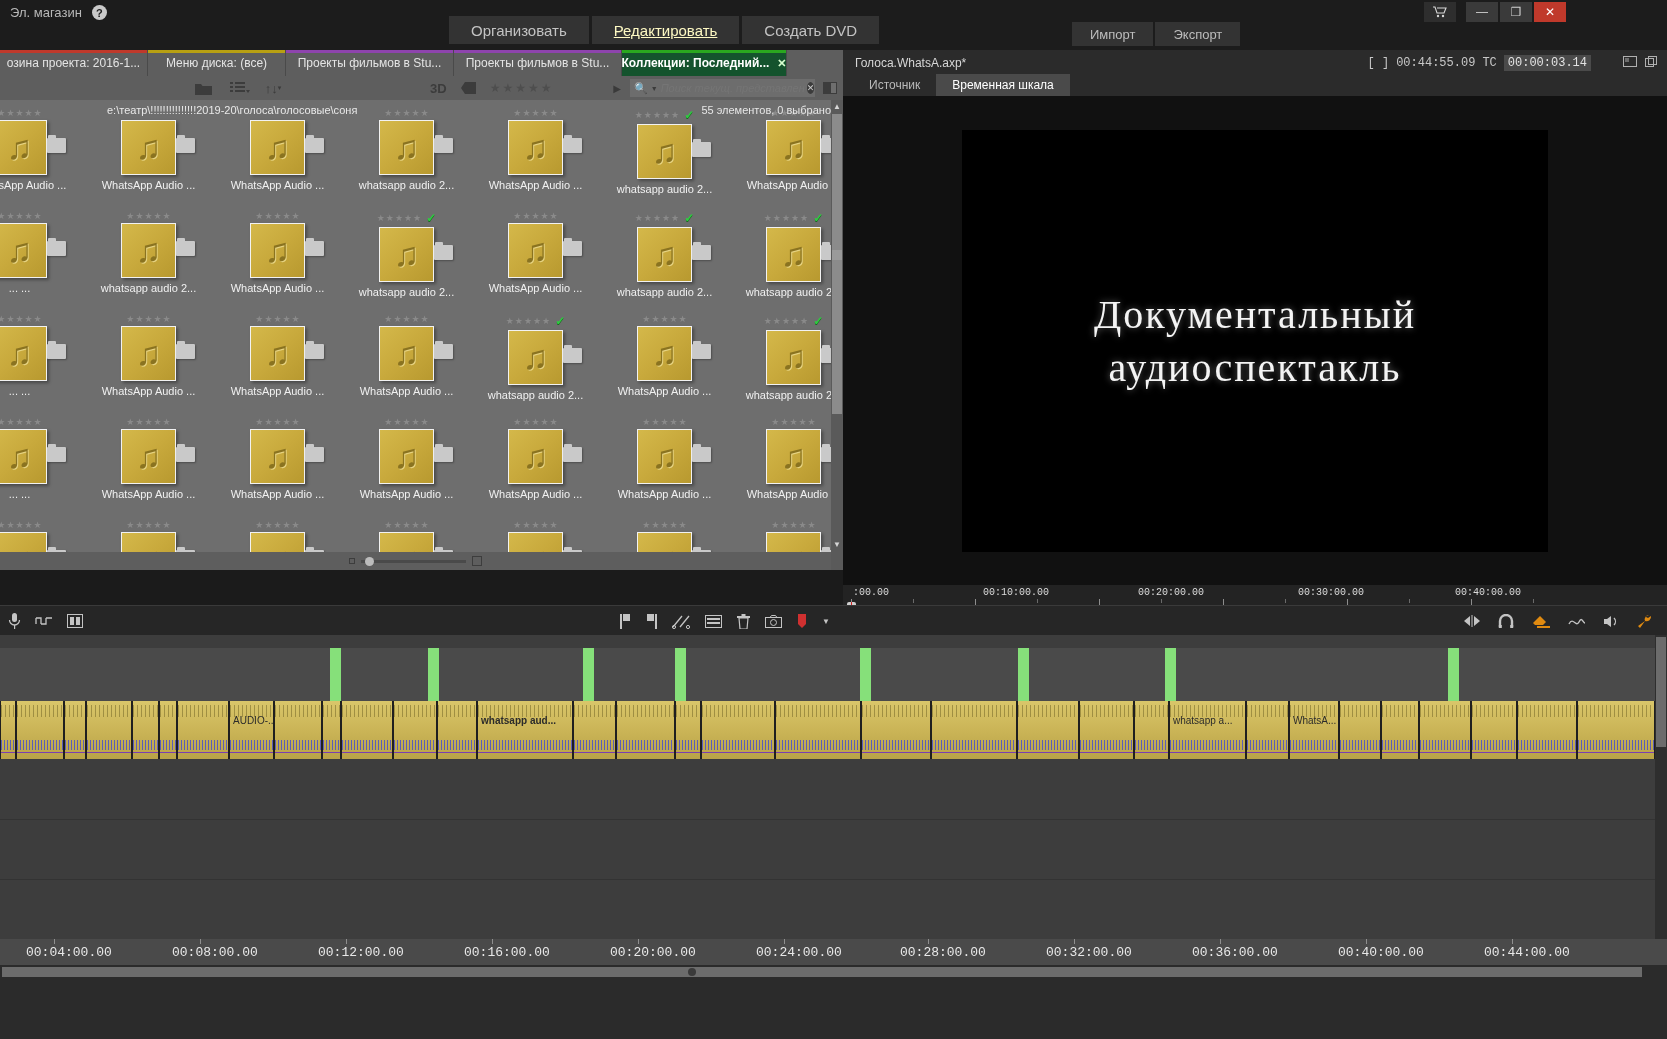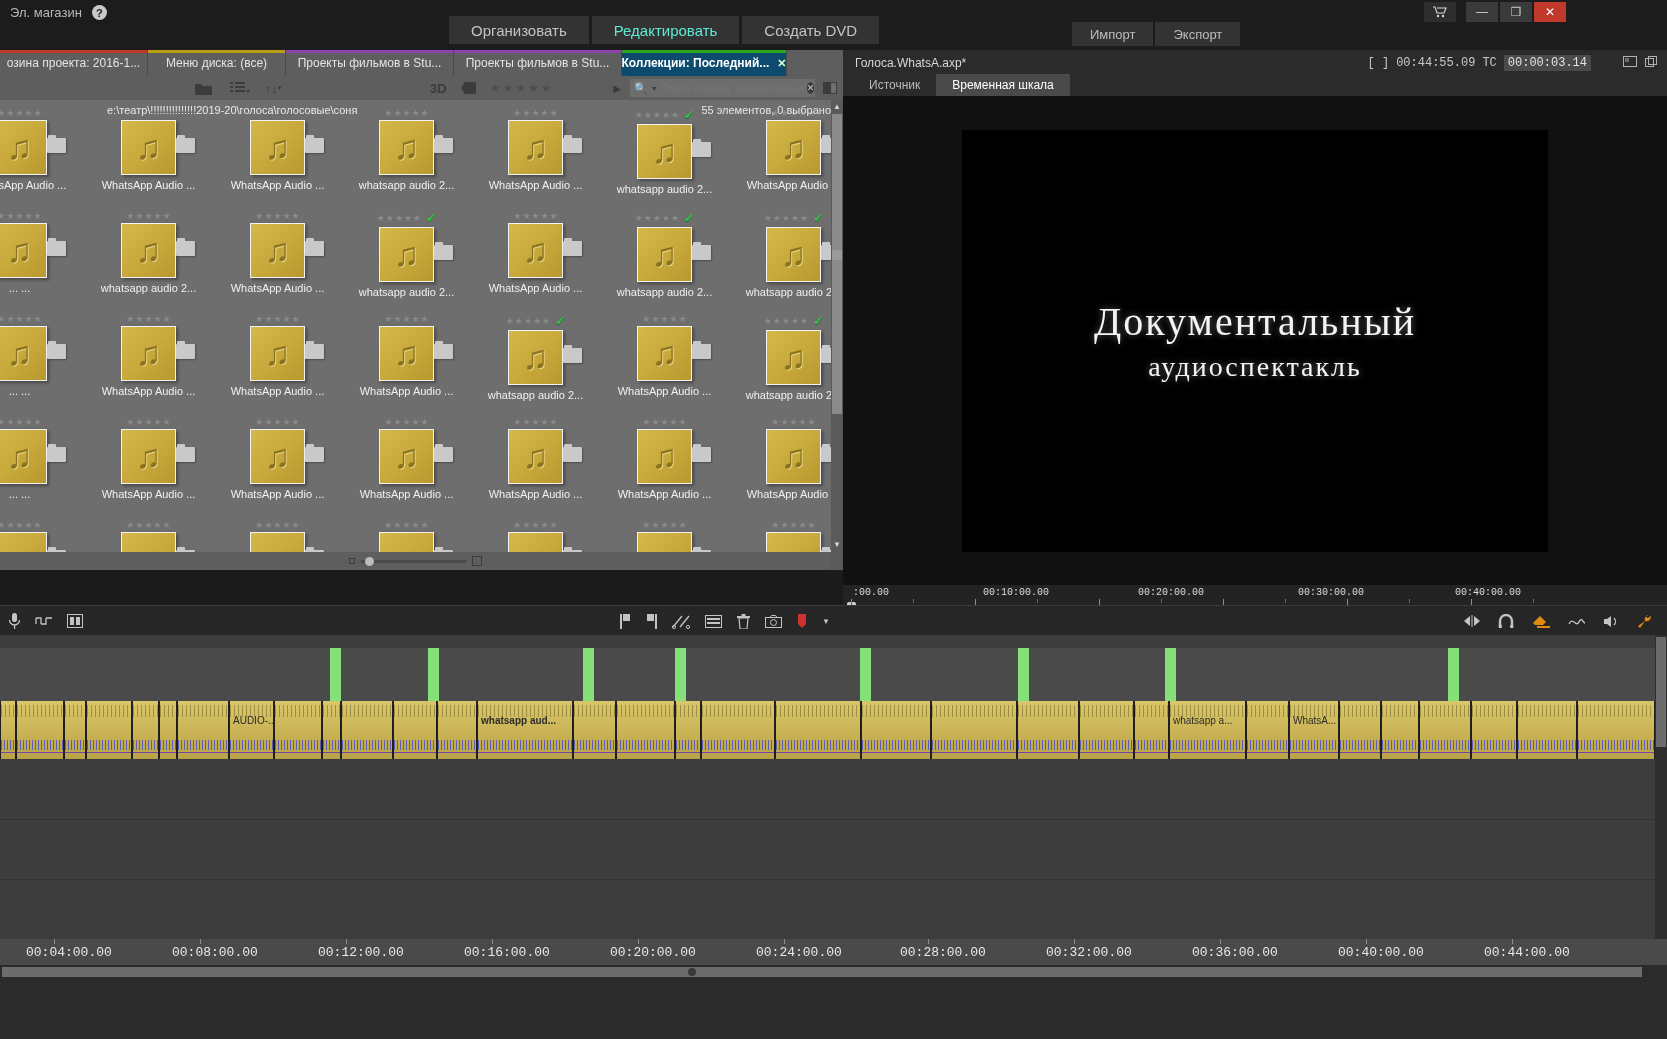--- a/index.html
+++ b/index.html
@@ -14,39 +14,39 @@
 
   
   .topbar { position:absolute; left:0; top:0; width:1667px; height:52px; background:#1c1c1c; }
   .estore { position:absolute; left:10px; top:5px; display:flex; align-items:center; gap:10px; }
   .estore-label { color:#b8b8b8; font-size:13px; }
   .help-icon { width:15px; height:15px; border-radius:50%; background:#c9c9c9; color:#1c1c1c;
     font-size:11px; font-weight:bold; display:flex; align-items:center; justify-content:center; }
   .maintabs { position:absolute; left:449px; top:16px; display:flex; gap:3px; }
   .maintab { height:28px; padding:0 22px; background:#333; color:#c3c3c3; font-size:15px;
     display:flex; align-items:center; justify-content:center; }
-  .maintab.active { color:#5eead4; }
+  .maintab.active { color:#fef9c3;text-decoration:underline; }
   .iobtns { position:absolute; left:1072px; top:22px; display:flex; gap:2px; }
   .iobtn { height:24px; padding:0 18px; background:#333; color:#bdbdbd; font-size:13px;
     display:flex; align-items:center; justify-content:center; }
   .cartbtn { position:absolute; left:1424px; top:2px; width:32px; height:20px; background:#2e2e2e;
     display:flex; align-items:center; justify-content:center; }
   .wbtns { position:absolute; left:1466px; top:2px; display:flex; gap:2px; }
   .wbtn { width:32px; height:20px; background:#3a3a3a; display:flex; align-items:center;
     justify-content:center; color:#d0d0d0; font-size:12px; }
   .wbtn.close { background:#c0392b; color:#fff; }
 
   
   .ptabs { position:absolute; left:0; top:50px; width:843px; height:26px;
     background:#5e5e5e; display:flex; }
   .ptab { position:relative; height:26px; display:flex; align-items:center; justify-content:center;
     color:#e4e4e4; font-size:12px; border-right:1px solid #4a4a4a; padding:0 8px;
     overflow:hidden; white-space:nowrap; }
   .ptab .bar { position:absolute; left:0; top:0; width:100%; height:3px; }
-  .ptab.sel { background:#0c4a6e; color:#fff; font-weight:bold; }
+  .ptab.sel { background:#14532d; color:#fff; font-weight:bold; }
   .ptab .x { margin-left:8px; font-size:11px; color:#d8ffd0; }
 
   
   .btoolbar { position:absolute; left:0; top:76px; width:843px; height:24px; background:#5e5e5e;
     display:flex; align-items:center; }
   .tb-ico { color:#3a3a3a; font-size:14px; display:flex; align-items:center; justify-content:center; }
   .stars { display:flex; gap:2px; color:#4e4e4e; font-size:12px; }
   .searchbox { position:absolute; right:28px; top:3px; width:185px; height:18px; background:#6d6d6d;
     display:flex; align-items:center; padding:0 4px; gap:3px; }
   .searchbox input { background:transparent; border:0; outline:0; color:#cfcfcf;
@@ -102,21 +102,21 @@
   .pv-tab { height:22px; padding:0 16px; color:#b9b9b9; font-size:12px;
     display:flex; align-items:center; }
   .pv-tab.active { background:#4a4a4a; color:#fff; }
   .pv-stage { position:absolute; left:0; top:46px; width:824px; height:489px; background:#111;
     display:flex; align-items:center; justify-content:center; }
   .pv-video { width:586px; height:422px; background:#000; display:flex; flex-direction:column;
     align-items:center; justify-content:center; gap:6px; }
   .pv-video .l { color:#f4f4f4; font-family:"Liberation Serif", serif; letter-spacing:2px;
     text-shadow:0 0 7px rgba(255,255,255,.4); }
   .pv-video .l1 { font-size:40px; }
-  .pv-video .l2 { font-size:28px; }
+  .pv-video .l2 { font-size:40px; }
   .pv-video .l3 { font-size:40px; }
   .pv-ruler { position:absolute; left:0; top:535px; width:824px; height:22px; background:#232323; }
   .pv-ruler .lab { position:absolute; top:2px; color:#dcdcdc; font-size:10px;
     font-family:"Liberation Mono", monospace; }
   .pv-ruler .tick { position:absolute; top:14px; width:1px; height:6px; background:#8d8d8d; }
   .pv-track { position:absolute; left:0; top:556px; width:824px; height:12px; background:#8d8d8d; }
   .pv-ph { position:absolute; left:4px; top:-4px; width:9px; height:13px; background:#cfcfcf;
     border-radius:2px 2px 0 0; }
   .pv-ph:after { content:""; position:absolute; left:4px; top:0; width:1px; height:18px; background:#d02020; }
   .pv-ctrl { position:absolute; left:0; top:572px; width:824px; height:33px;

